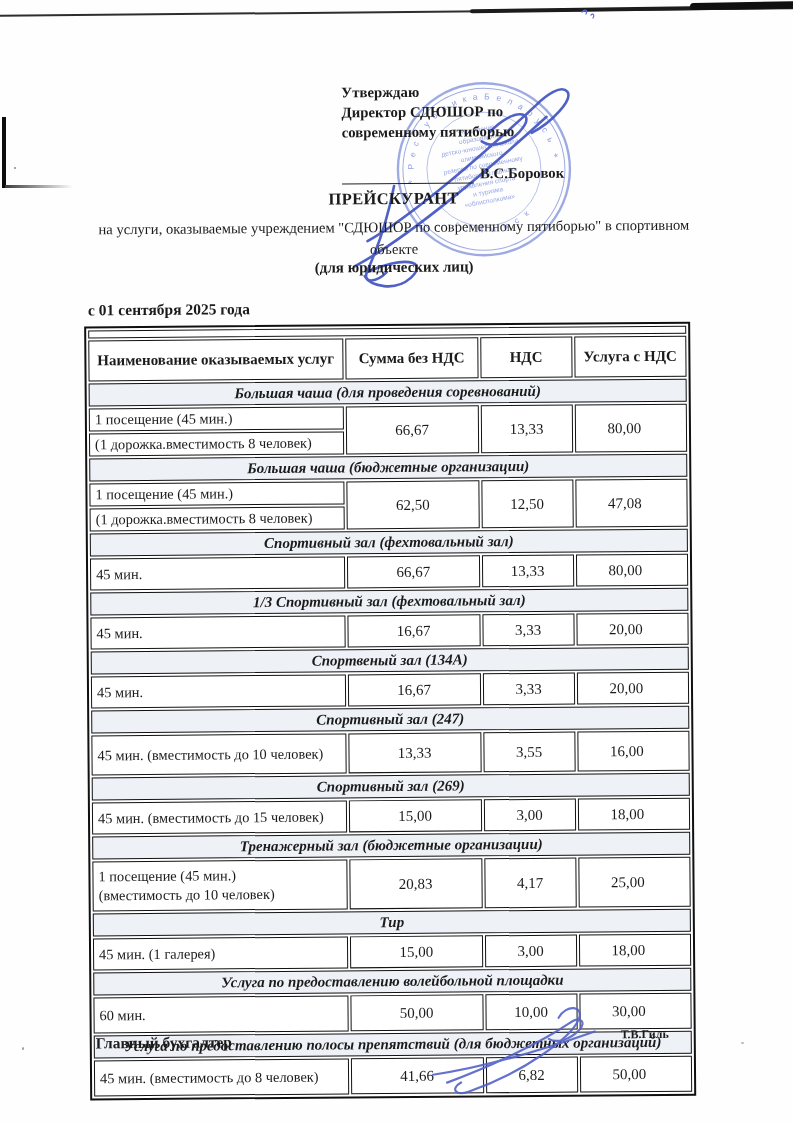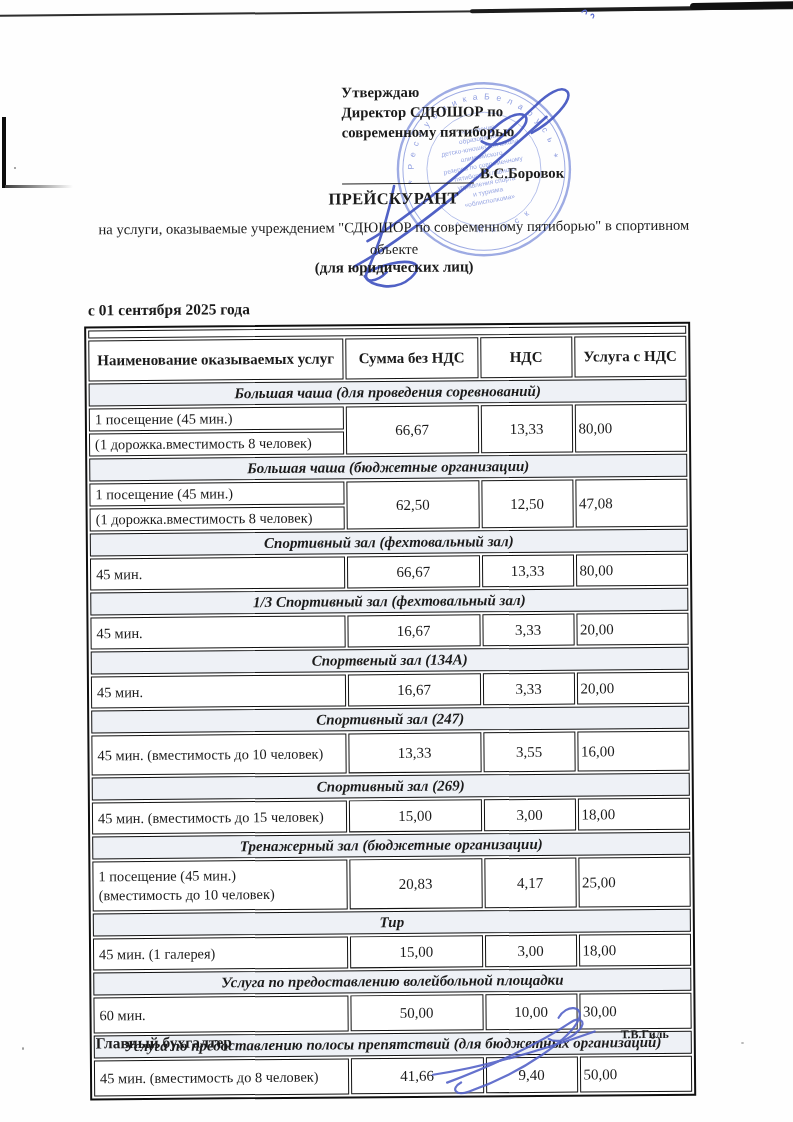--- a/index.html
+++ b/index.html
@@ -44,21 +44,21 @@
     position:absolute;left:86px;top:324px;width:606px;
     border-collapse:separate;border-spacing:2px;
     border:2px solid #101010;background:#fff;
   }
   .price td,.price th{border:1.5px solid #131313;background:#fff;}
   .blank td{height:6px;padding:0;}
   th.colhead{font-size:15px;font-weight:bold;text-align:center;padding:11px 3px;}
   td.section{font-weight:bold;font-style:italic;text-align:center;font-size:15px;padding:2px 2px;background:#eef1f6;}
   td.name{font-size:14.4px;padding:2px 5px;text-align:left;}
   td.num{font-size:15px;text-align:center;padding:2px 3px;}
-  td.num.right{text-align:left;padding-right:16px;}
+  td.num.right{text-align:center;padding-right:16px;}
   tr.h19 td{height:17px;}
   tr.h26 td{height:26px;}
   tr.h34 td{height:34px;}
   tr.h30 td{height:30px;}
   tr.h44 td{height:44px;}
   td.name .l2{margin-top:2px;}
 
   
   .foot-left{position:absolute;left:92px;top:1032px;font-weight:bold;font-size:15.5px;}
   .foot-right{position:absolute;left:617px;top:1029px;font-weight:bold;font-size:12px;}
@@ -264,21 +264,21 @@
       <td class="num">10,00</td>
       <td class="num right">30,00</td>
     </tr>
 
     <tr>
           <td class="section" colspan="4">Услуга по предоставлению полосы препятствий (для бюджетных организаций)</td>
         </tr>
     <tr class="h30">
       <td class="name">45 мин. (вместимость до 8 человек)</td>
       <td class="num">41,66</td>
-      <td class="num">9,40</td>
+      <td class="num">6,82</td>
       <td class="num right">50,00</td>
     </tr>
   </tbody>
     </table>
 
   <div class="foot-left">Главный бухгалтер</div>
   <div class="foot-right">Т.В.Гиль</div>
 
   <svg class="sig-bottom" width="210" height="115" viewBox="0 0 210 115">
     <g fill="none" stroke="#5563c8" stroke-width="2.2" stroke-linecap="round" opacity="0.9">

